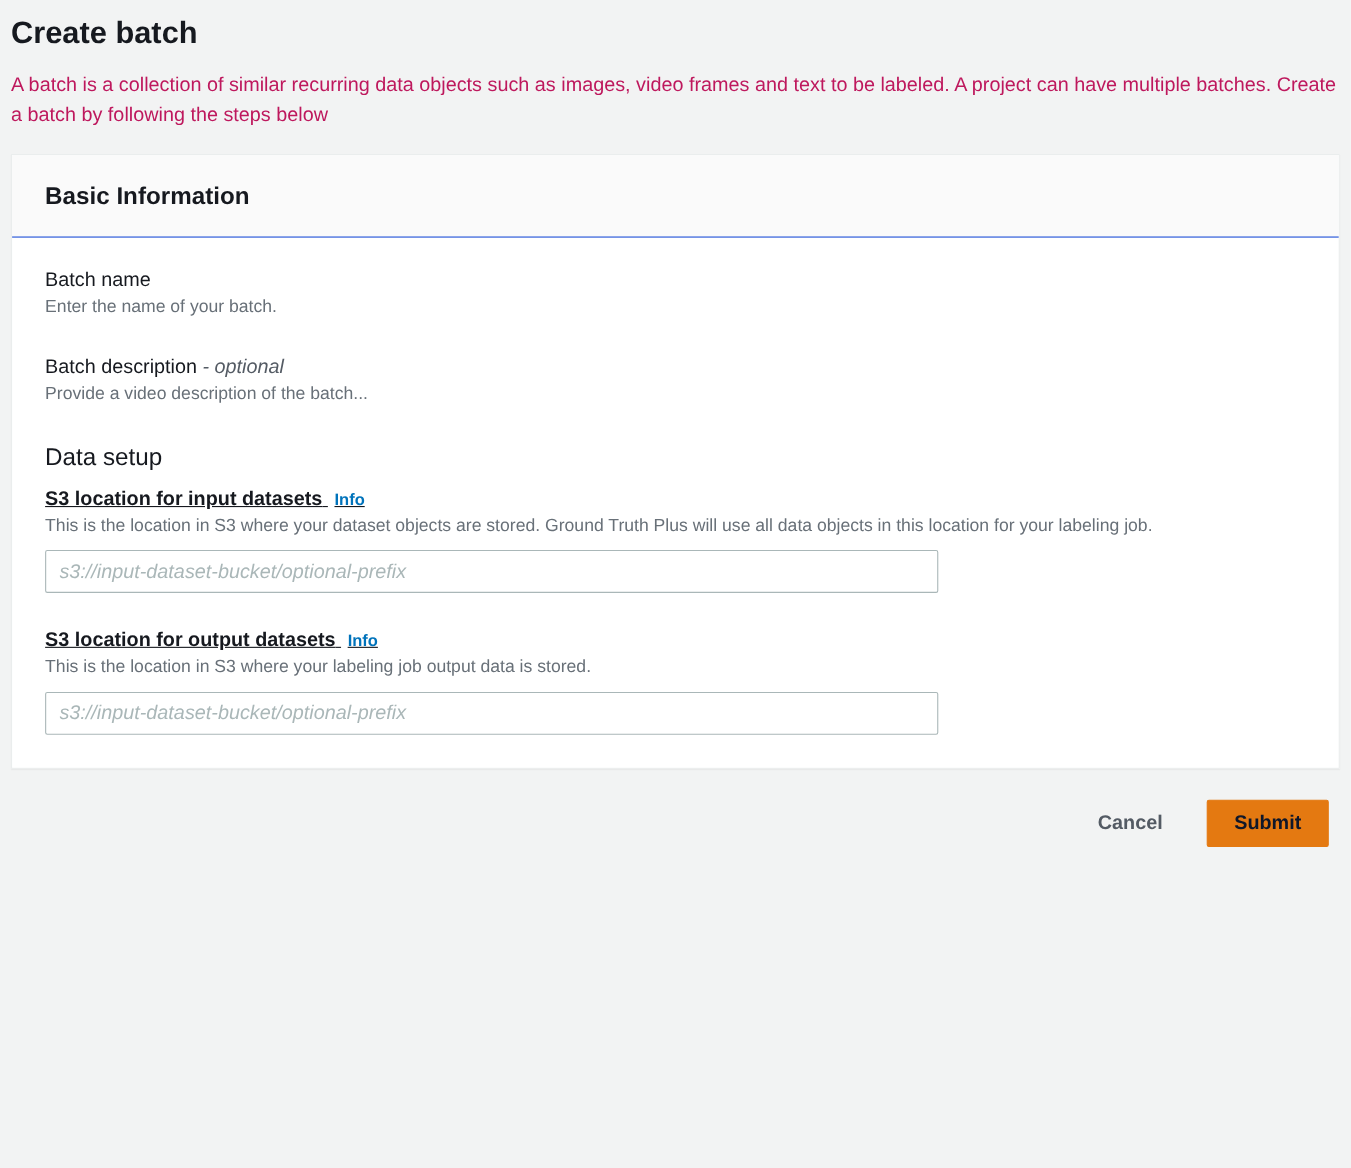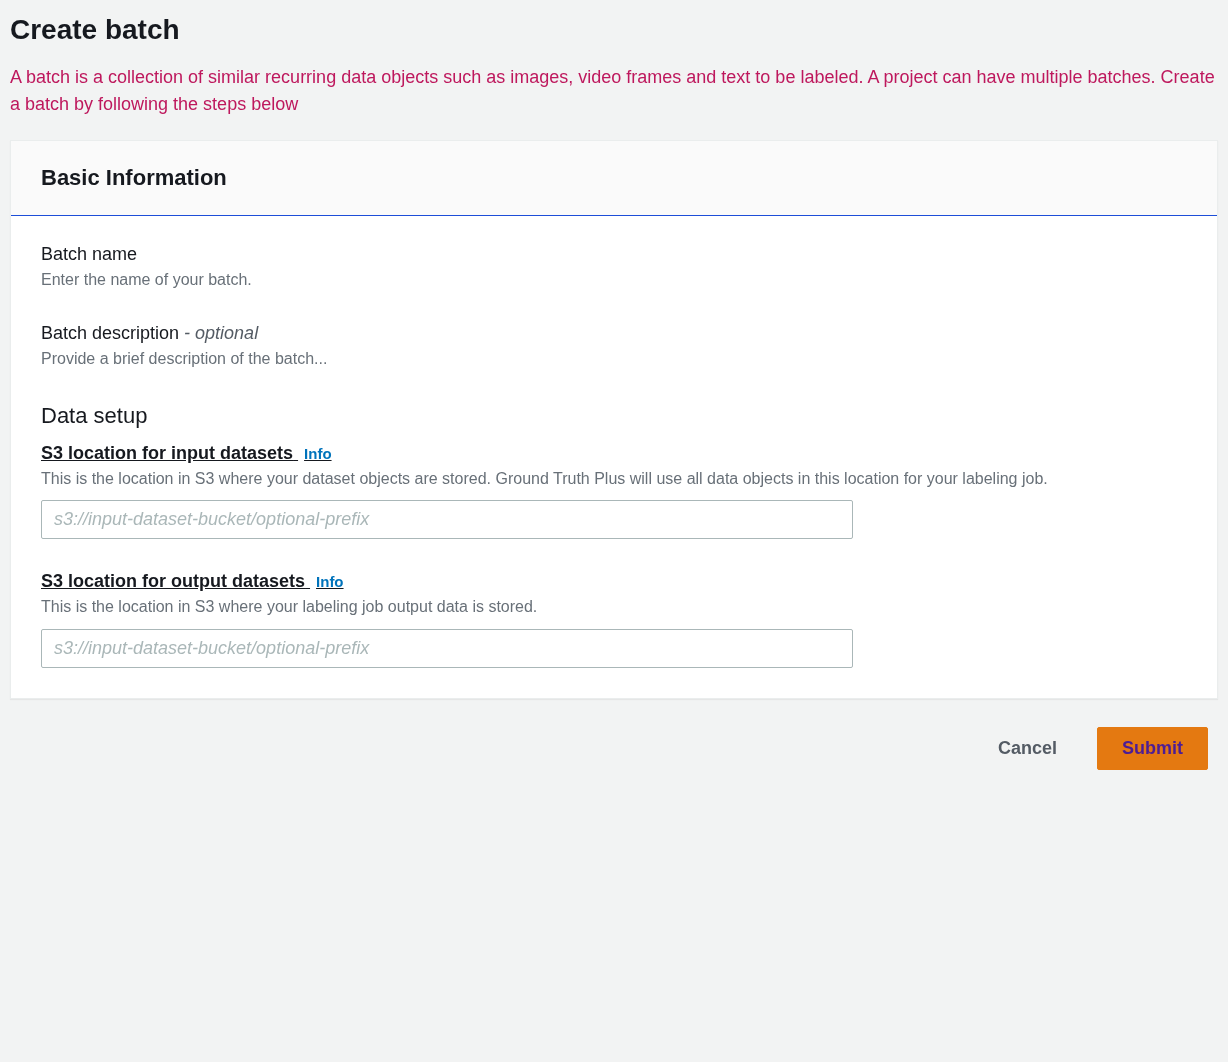--- a/index.html
+++ b/index.html
@@ -144,21 +144,21 @@
       font-family: inherit;
       border: none;
       text-align: right;
     }
     .btn-cancel {
       background: transparent;
       color: #545b64;
     }
     .btn-submit {
       background: #e47911;
-      color: #4c1d95;
+      color: #0f172a;
       border: 1px solid #e47911;
     }
   </style>
 </head>
 <body>
 
 <div class="page-container">
 
   <h1 class="page-title">Create batch</h1>
   <p class="page-description">A batch is a collection of similar recurring data objects such as images, video frames and text to be labeled. A project can have multiple batches. Create a batch by following the steps below</p>
@@ -171,21 +171,21 @@
 
       <div class="form-group">
         <div class="field-label">Batch name</div>
         <div class="field-hint">Enter the name of your batch.</div>
       </div>
 
       <div class="form-group">
         <div class="field-label">
           <span>Batch description</span><span class="optional"> - optional</span>
         </div>
-        <div class="field-hint">Provide a brief description of the batch...</div>
+        <div class="field-hint">Provide a video description of the batch...</div>
       </div>
 
       <div class="form-group">
         <h3 class="section-heading">Data setup</h3>
 
         <div style="margin-bottom: 32px;">
           <div class="subfield-label">
             <span>S3 location for input datasets</span>
             <span class="info-link">Info</span>
           </div>

